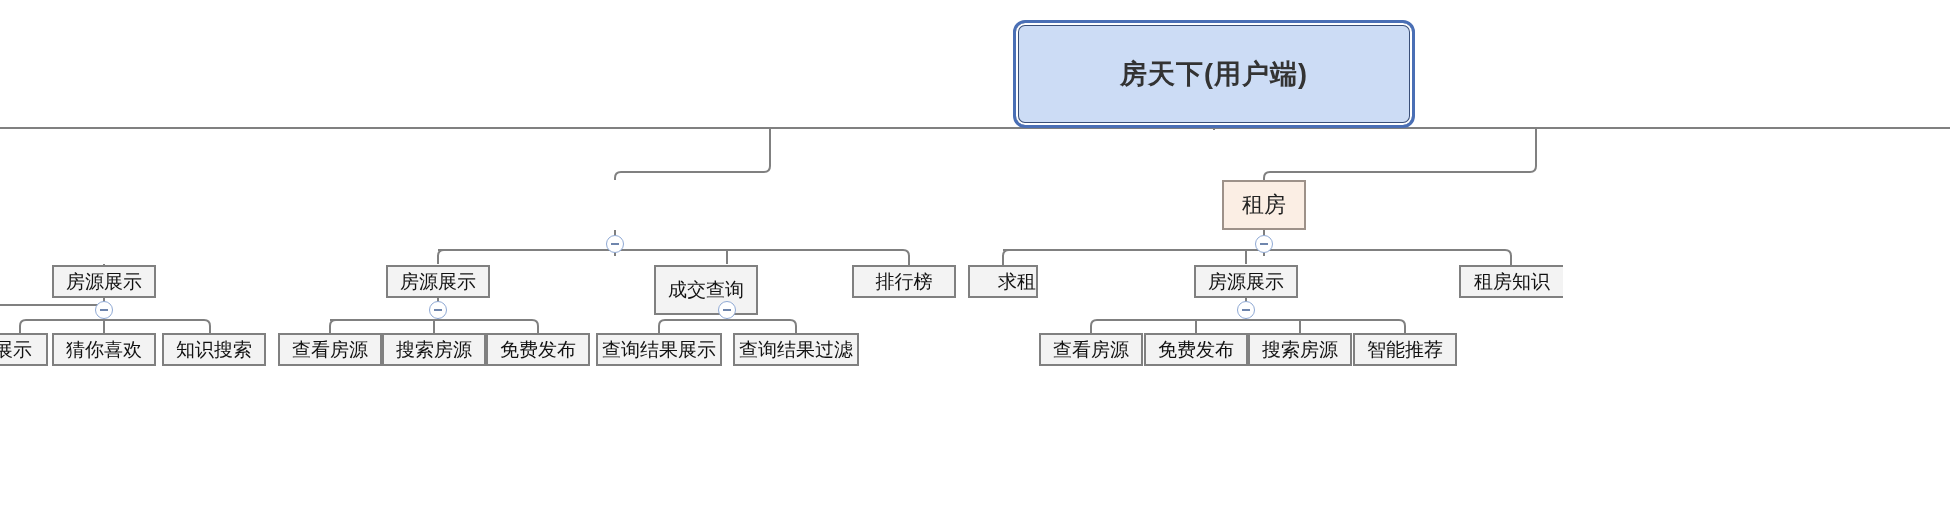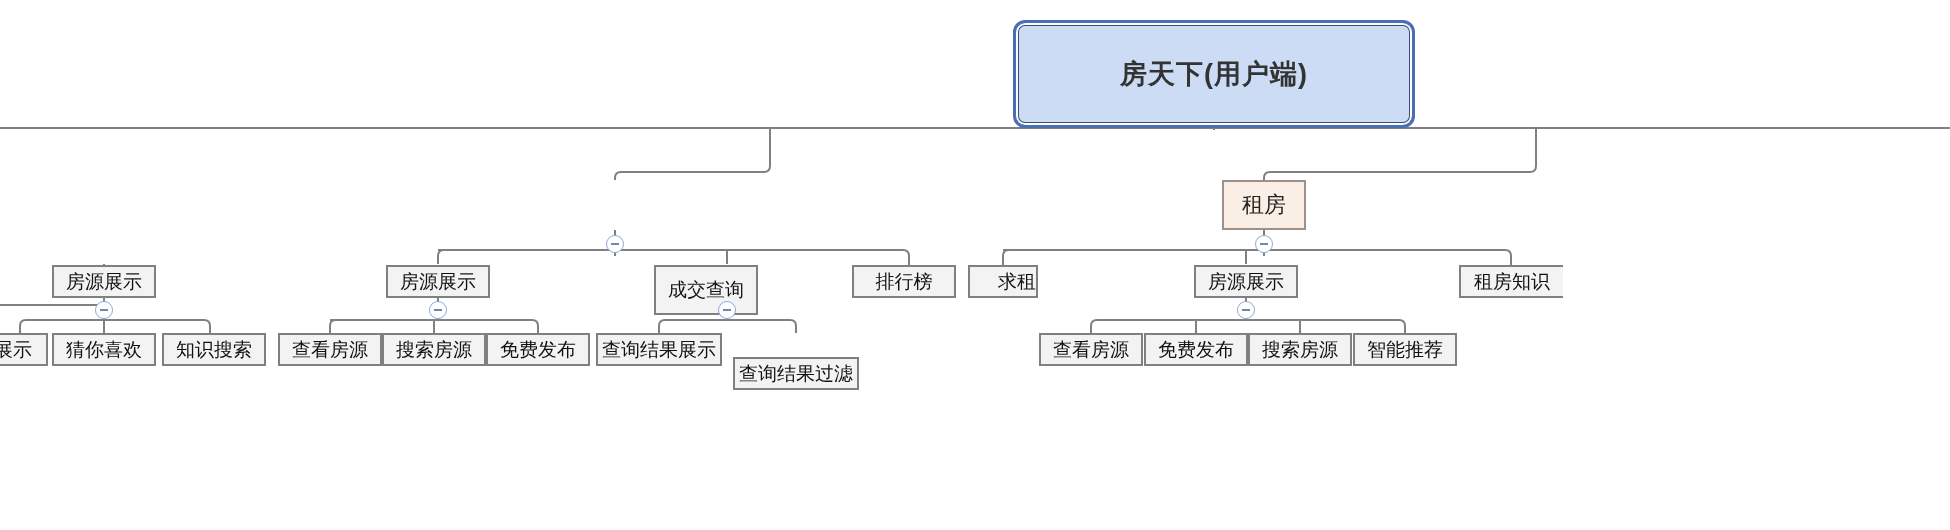--- a/index.html
+++ b/index.html
@@ -224,21 +224,21 @@
   </div>
 
   <div class="node lvl4" style="left:486px; top:333px; width:104px; height:33px;">
     <span>免费发布</span>
   </div>
 
   <div class="node lvl4" style="left:596px; top:333px; width:126px; height:33px;">
     <span>查询结果展示</span>
   </div>
 
-  <div class="node lvl4" style="left:733px; top:333px; width:126px; height:33px;margin-top:24px;">
+  <div class="node lvl4" style="left:733px; top:333px; width:126px; height:33px;">
     <span>查询结果过滤</span>
   </div>
 
   <div class="node lvl4" style="left:1039px; top:333px; width:104px; height:33px;">
     <span>查看房源</span>
   </div>
 
   <div class="node lvl4" style="left:1144px; top:333px; width:104px; height:33px;">
     <span>免费发布</span>
   </div>

